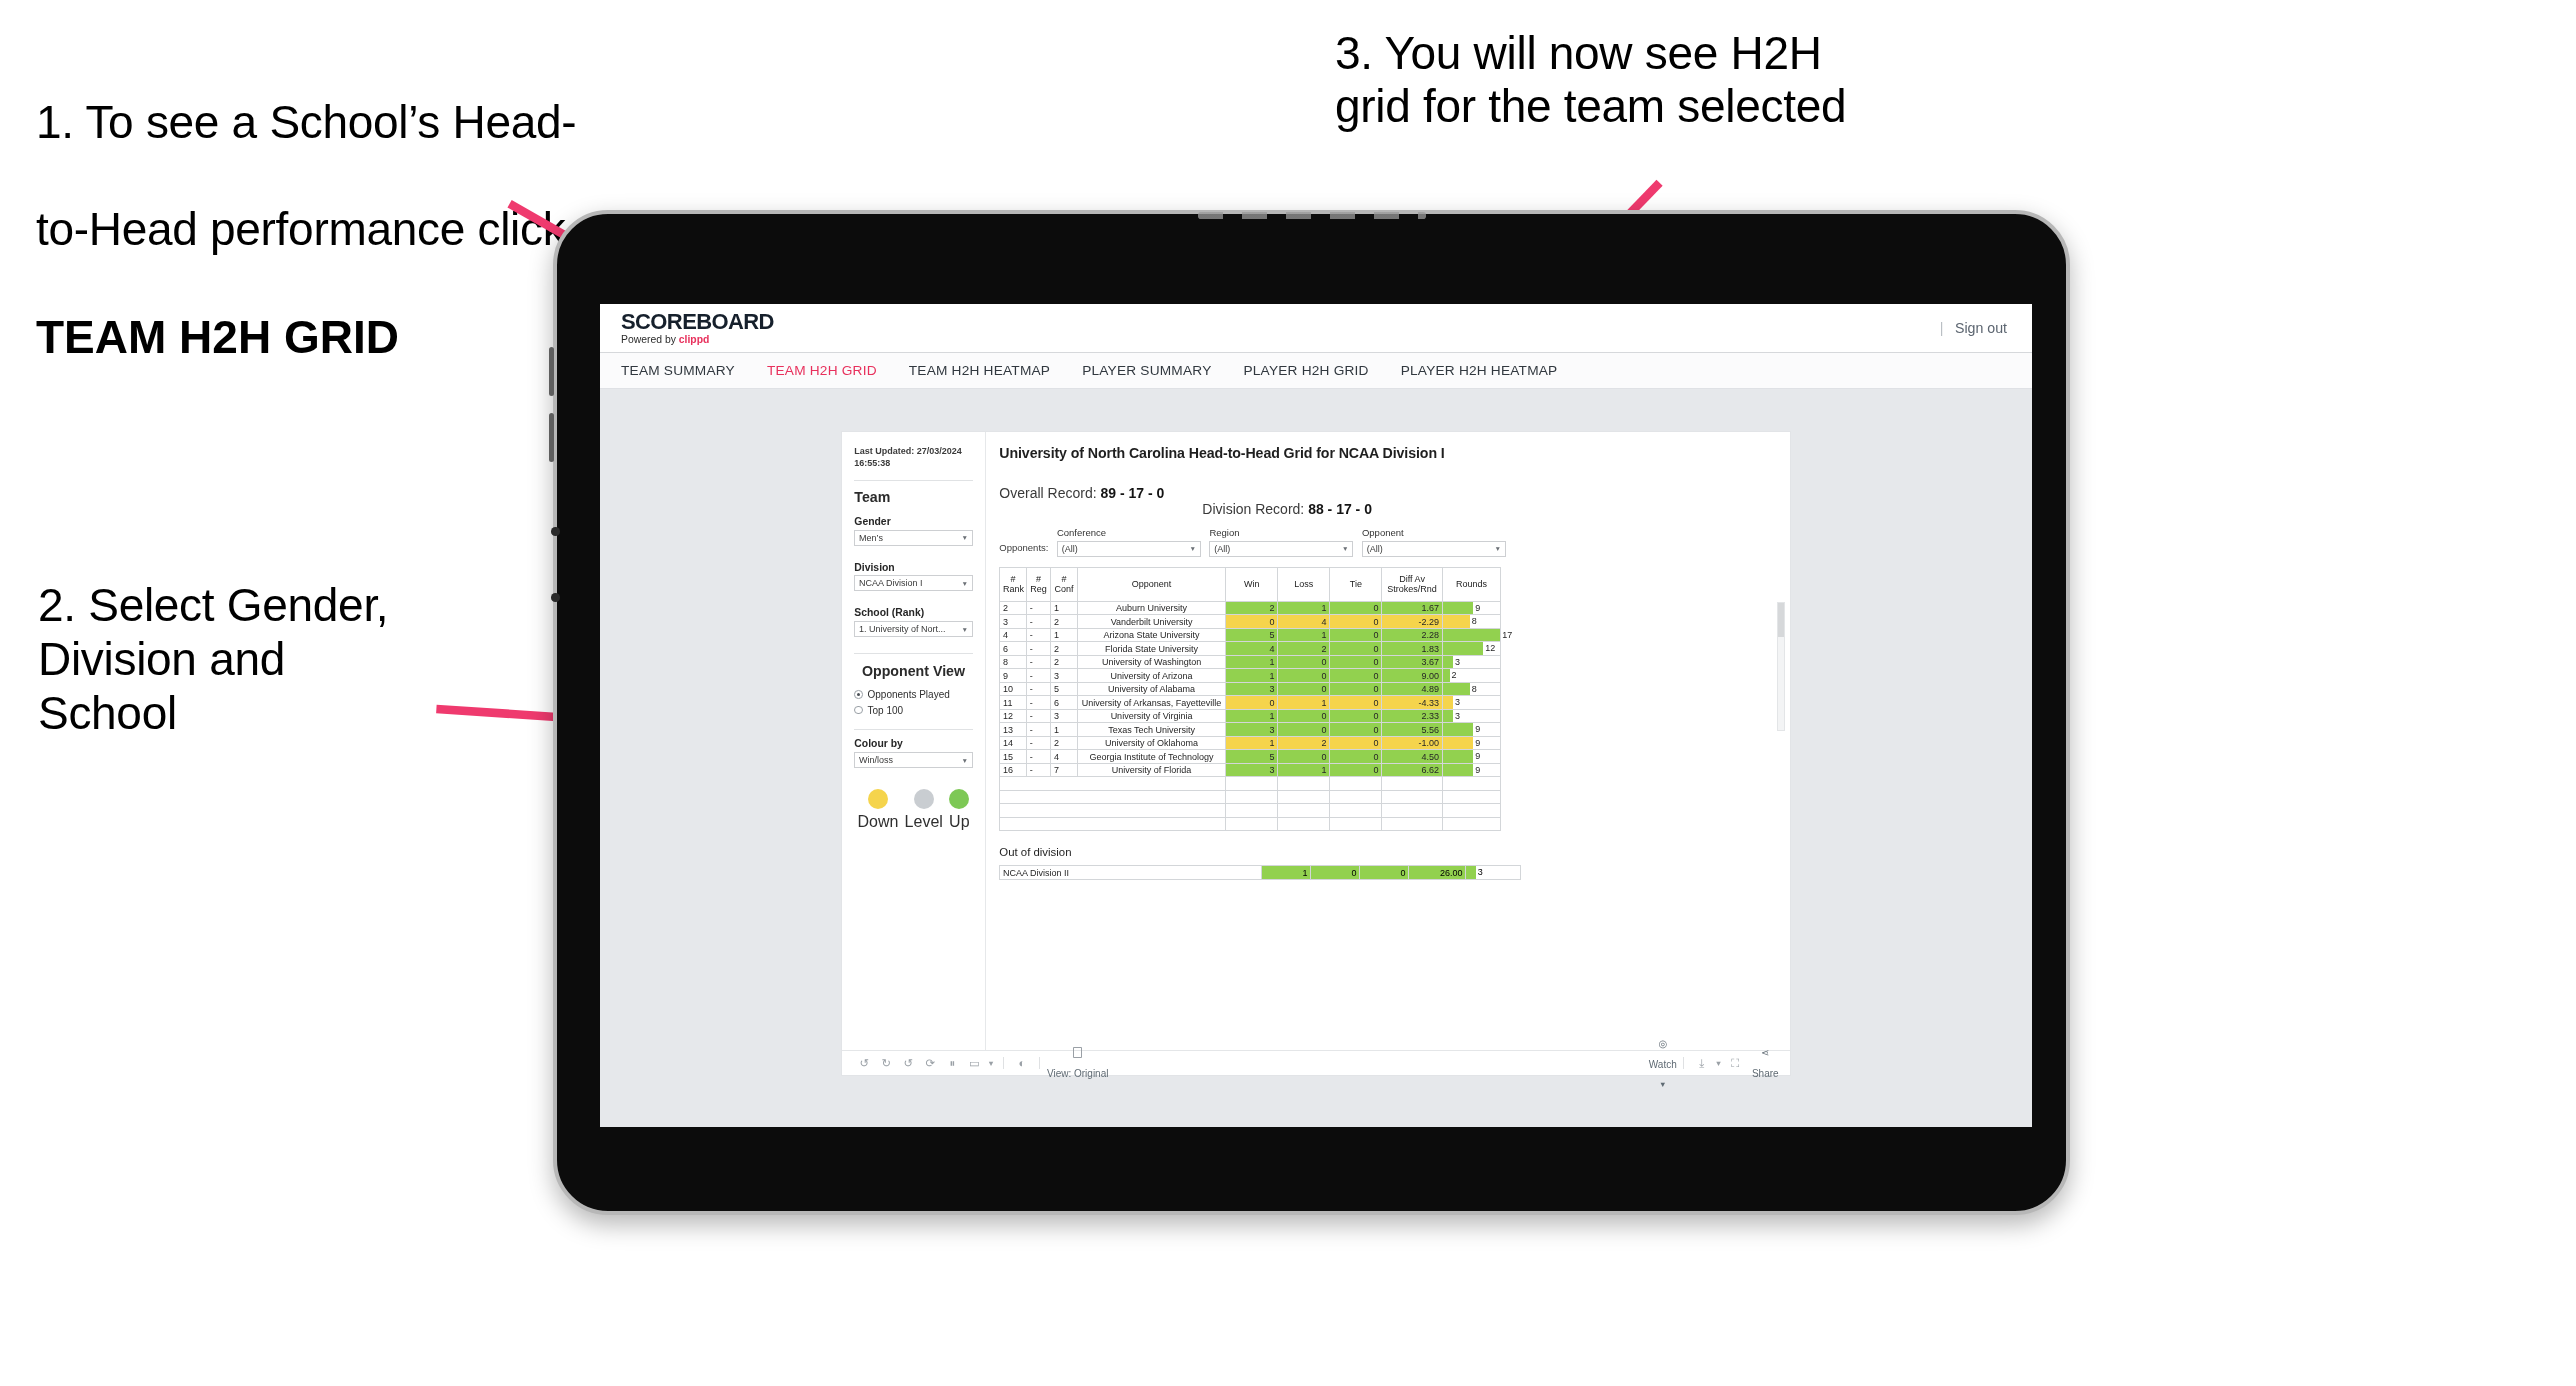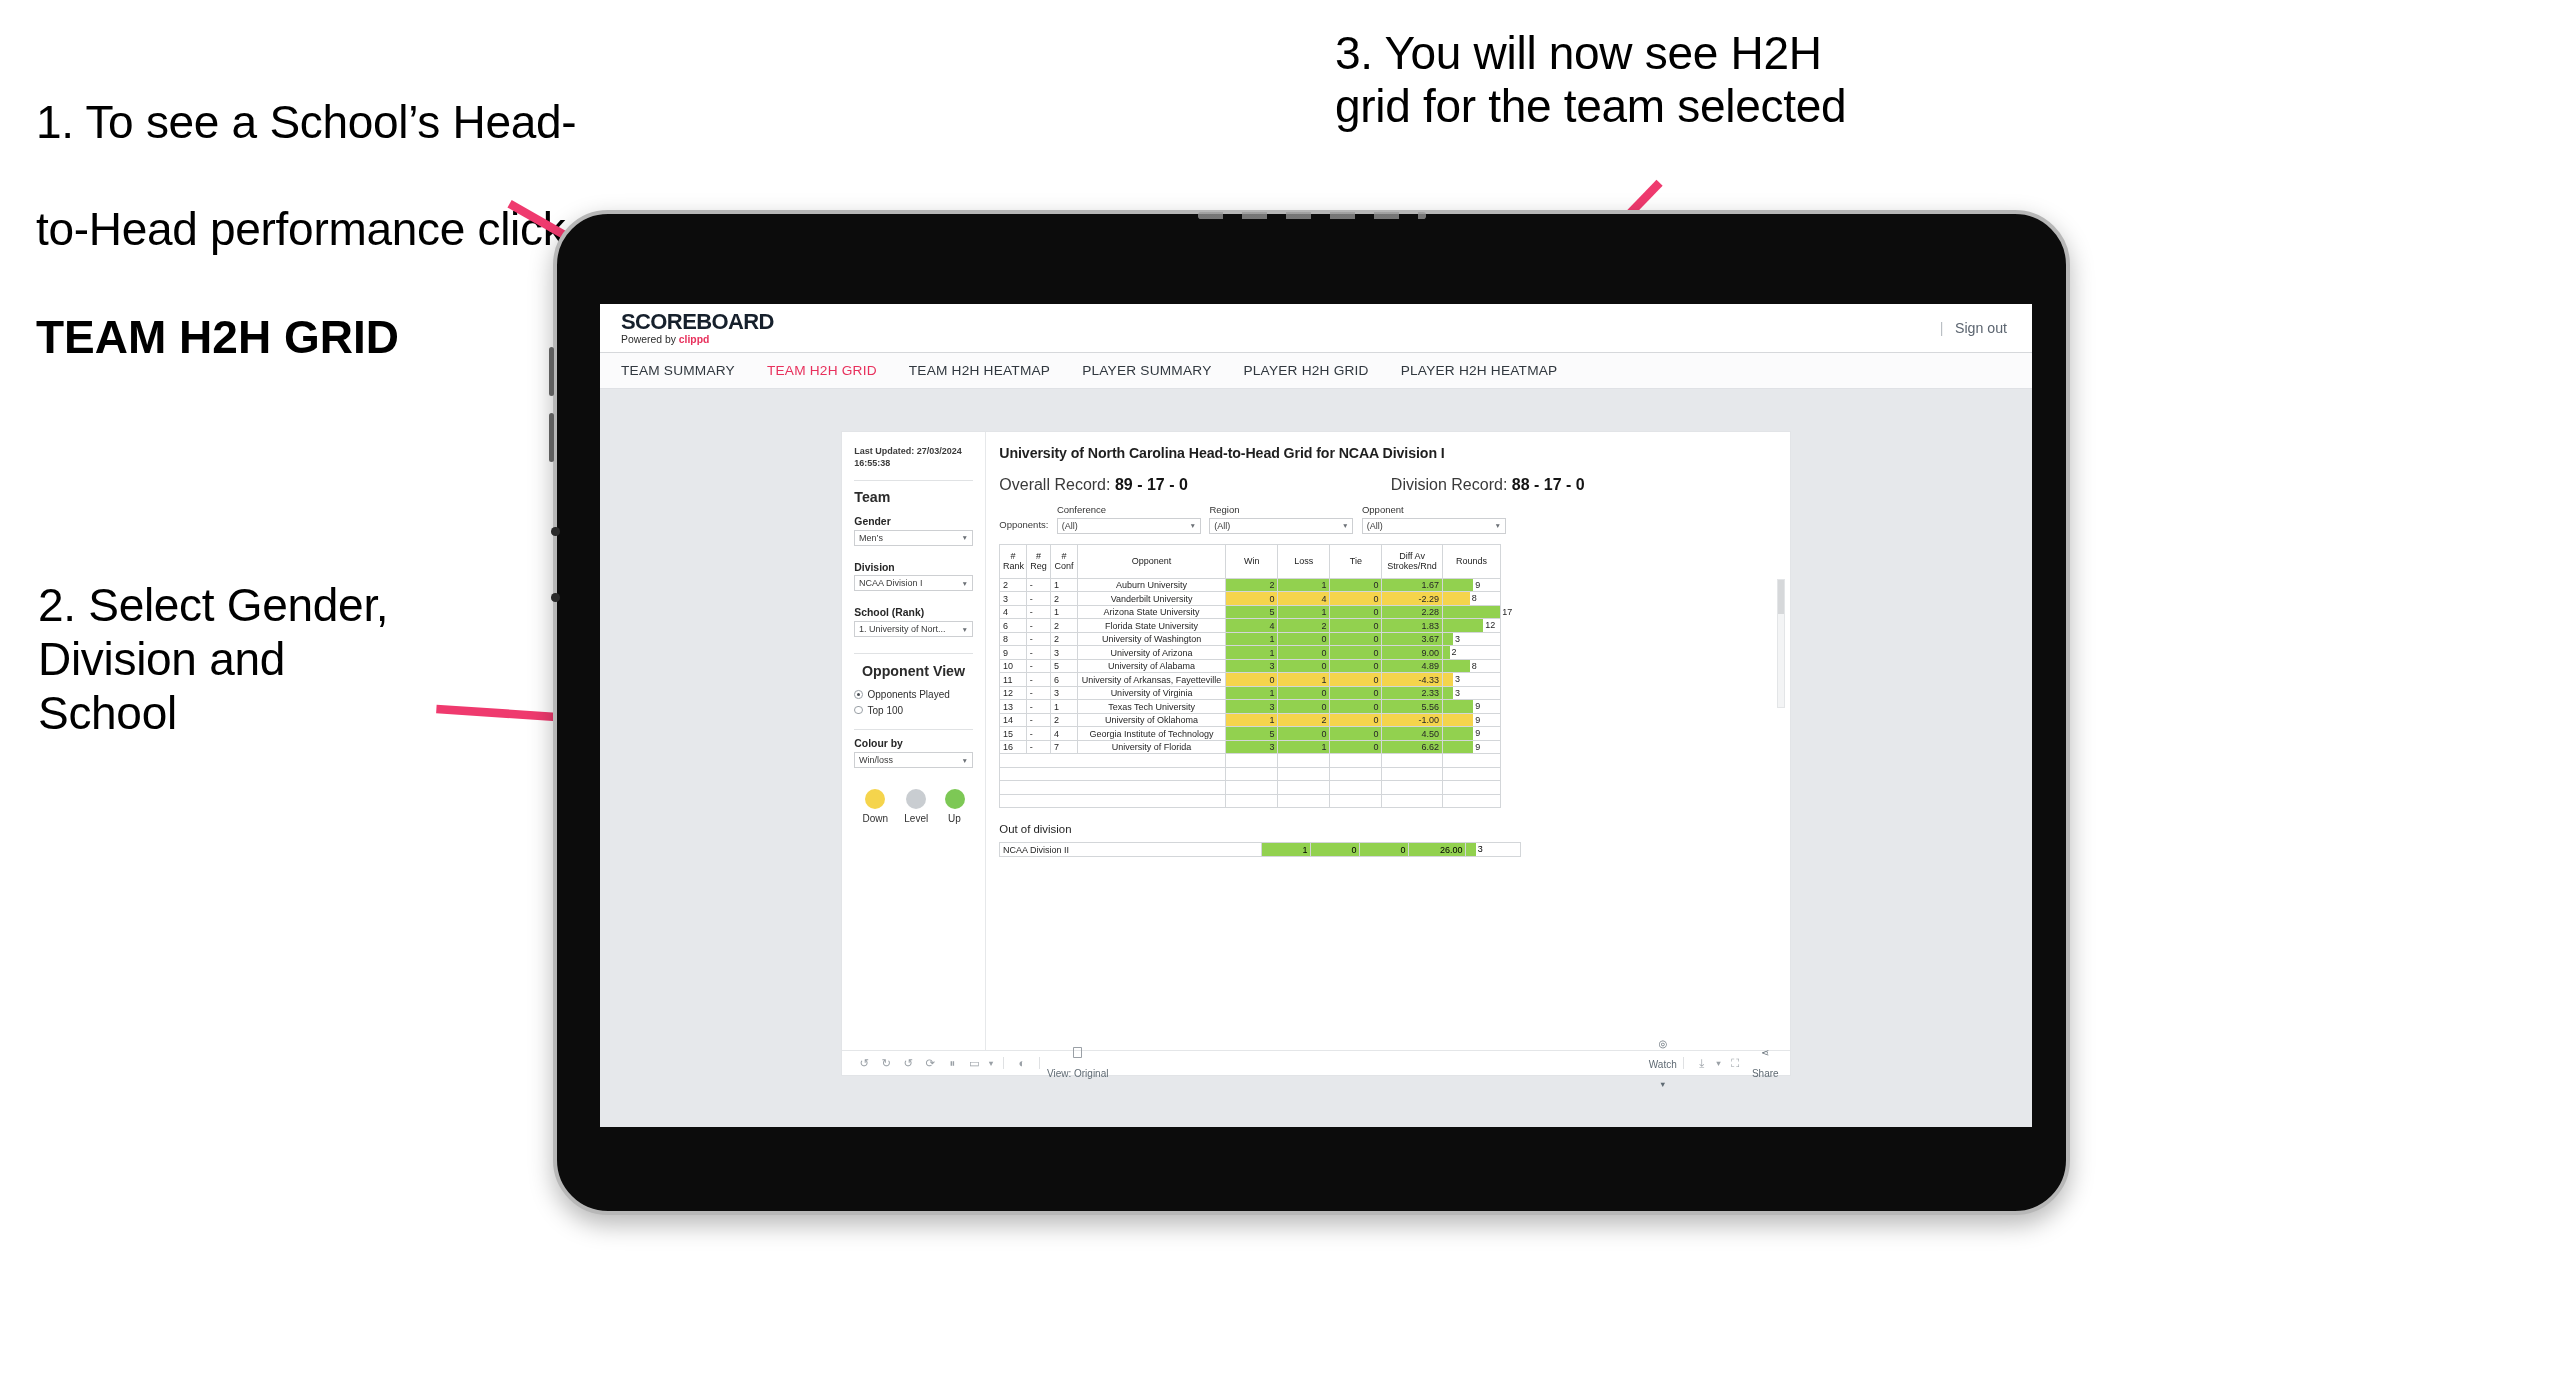--- a/index.html
+++ b/index.html
@@ -145,26 +145,26 @@
     width: 8.5px; height: 8.5px; border-radius: 50%;
     border: 0.9px solid #9aa0a6; background: #fff;
     display: inline-flex; align-items: center; justify-content: center; flex: 0 0 auto;
   }
   .radio.on::after {
     content:""; width: 3.8px; height: 3.8px; border-radius: 50%; background: #4a4f55;
   }
   .legend { display: flex; justify-content: space-around; margin-top: 21px; }
   .legend-item { text-align: center; }
   .legend-dot { width: 20px; height: 20px; border-radius: 50%; margin: 0 auto 3.8px auto; }
-  .legend-lbl { font-size: 10px; color: #2f2f2f; }
+  .legend-lbl { font-size: 16px; color: #2f2f2f; }
 
   
   #viz { flex: 1; min-width: 0; padding: 13.3px 15px 0 13.3px; position: relative; }
   .viz-title { font-size: 14.2px; font-weight: 600; color: #1f1f1f; letter-spacing: -0.1px;}
-  .rec-row { display: flex; margin-top: 15px; font-size: 16px; color: #3a3a3a; }
+  .rec-row { display: flex; margin-top: 24px; font-size: 14px; color: #3a3a3a; flex-direction: column; }
   .rec-row .rec2 { margin-left: 203px; }
   .rec-row b { color: #141414; font-weight: 700; }
 
   .opp-filters { display: flex; align-items: flex-end; margin-top: 9.5px; gap: 8.5px; }
   .opp-lbl { font-size: 9.5px; color: #3a3a3a; padding-bottom: 3.8px; }
   .opp-f { width: 144px; }
   .opp-f .cap { font-size: 9.5px; color: #333; margin-bottom: 2.8px; }
 
   
   #tablewrap { margin-top: 10.4px; position: relative; }

